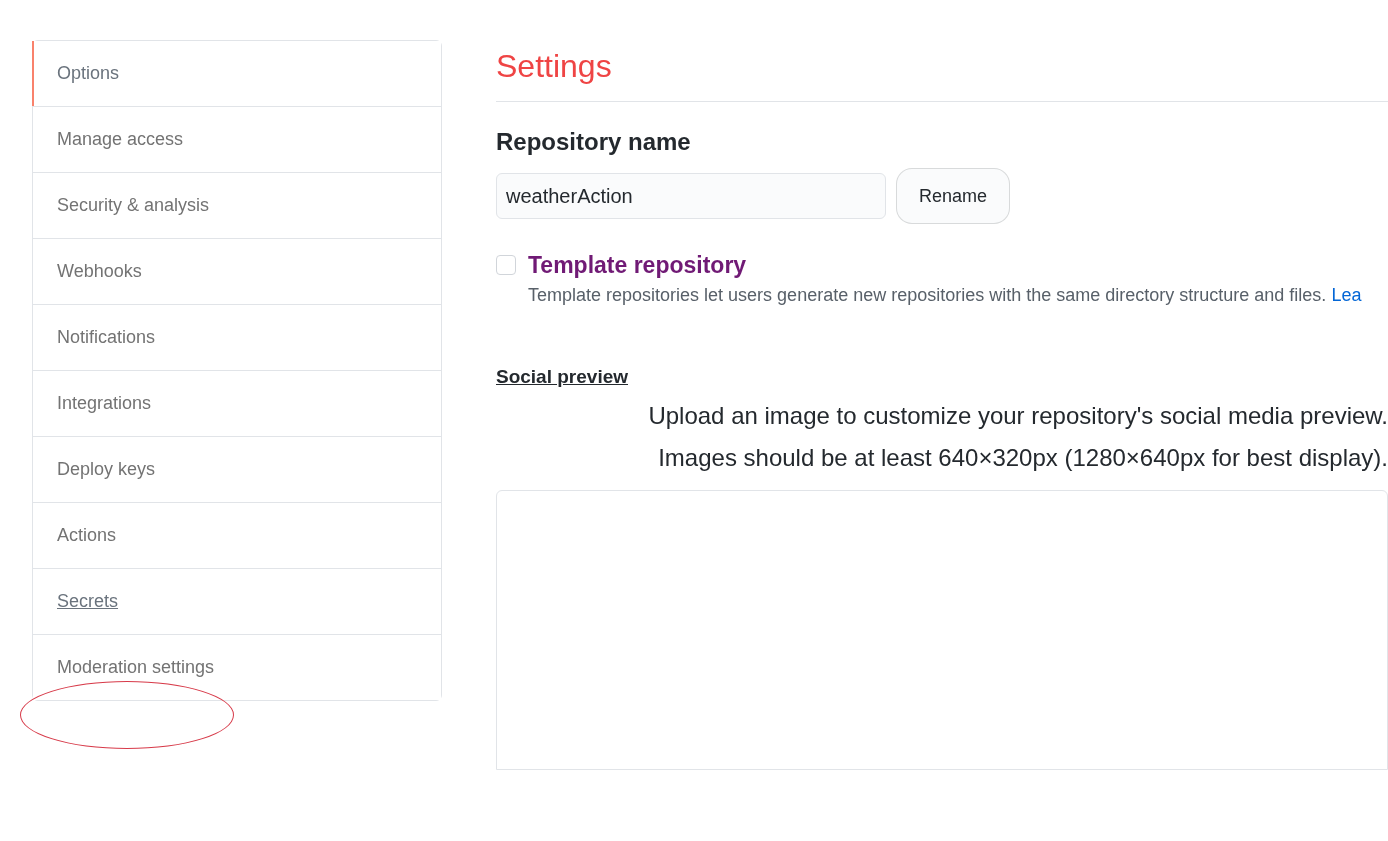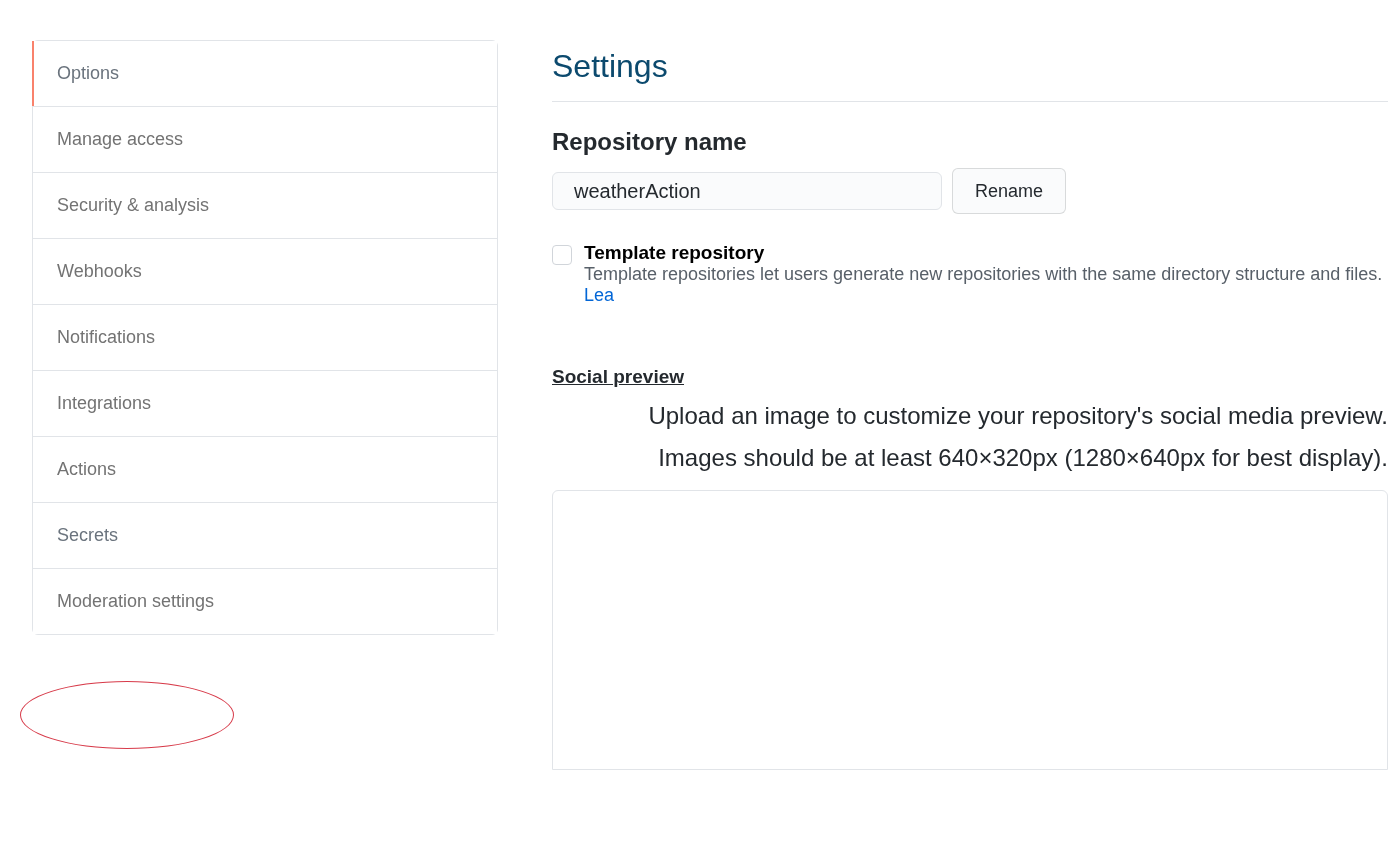--- a/index.html
+++ b/index.html
@@ -12,21 +12,21 @@
     font-size: 14px;
     color: #24292e;
     background: #ffffff;
     display: flex;
     padding: 40px 0 0 32px;
     width: 1388px;
     height: 841px;
     overflow: hidden;
   }
   .sidebar {
-    width: 466px;
+    width: 410px;
     flex-shrink: 0;
     border: 1px solid #e1e4e8;
     border-radius: 6px;
     background: #fff;
     position: relative;
   }
   .sidebar-item {
     padding: 22px 24px;
     font-size: 18px;
     color: #737373;
@@ -45,65 +45,66 @@
     content: "";
     position: absolute;
     left: -1px;
     top: 0;
     bottom: 0;
     width: 2px;
     background: #f9826c;
   }
   .sidebar-item.faded {
     color: #6a737d;
+    text-decoration: underline;
   }
   .main {
     flex: 1;
     padding-left: 54px;
     padding-top: 8px;
   }
   .page-title {
     font-size: 32px;
     font-weight: 400;
-    color: #0c4a6e;
+    color: #ef4444;
     padding-bottom: 16px;
     border-bottom: 1px solid #e1e4e8;
     margin-bottom: 26px;
   }
   .field-label {
     font-size: 24px;
     font-weight: 600;
     color: #24292e;
     margin-bottom: 12px;
   }
   .field-row {
     display: flex;
     gap: 10px;
     align-items: center;
     margin-bottom: 28px;
   }
   .text-input {
-    height: 38px;
-    padding: 0 21px;
+    height: 46px;
+    padding: 0 9px;
     font-size: 20px;
     color: #24292e;
     background: #fafbfc;
     border: 1px solid #e1e4e8;
     border-radius: 6px;
     width: 390px;
   }
   .btn {
-    height: 46px;
+    height: 56px;
     padding: 10px 22px;
     font-size: 18px;
     font-weight: 500;
     color: #24292e;
     background: #fafbfc;
     border: 1px solid rgba(27,31,35,0.15);
-    border-radius: 6px;
+    border-radius: 16px;
     cursor: pointer;
   }
   .checkbox-row {
     display: flex;
     align-items: flex-start;
     gap: 12px;
     margin-bottom: 60px;
   }
   .checkbox {
     width: 20px;
@@ -112,23 +113,24 @@
     border-radius: 4px;
     background: #fff;
     margin-top: 3px;
     cursor: pointer;
     flex-shrink: 0;
   }
   .checkbox-content {
     flex: 1;
   }
   .checkbox-title {
-    font-size: 19px;
+    font-size: 23px;
     font-weight: 600;
-    color: #000000;
+    color: #701a75;
+    margin-bottom: 6px;
   }
   .checkbox-desc {
     font-size: 18px;
     color: #586069;
   }
   .section-title {
     font-size: 19px;
     font-weight: 600;
     color: #24292e;
     margin-bottom: 14px;
@@ -177,20 +179,23 @@
       <span>Security &amp; analysis</span>
     </div>
     <div class="sidebar-item">
       <span>Webhooks</span>
     </div>
     <div class="sidebar-item">
       <span>Notifications</span>
     </div>
     <div class="sidebar-item">
       <span>Integrations</span>
+    </div>
+    <div class="sidebar-item">
+      <span>Deploy keys</span>
     </div>
     <div class="sidebar-item">
       <span>Actions</span>
     </div>
     <div class="sidebar-item faded">
       <span>Secrets</span>
     </div>
     <div class="sidebar-item">
       <span>Moderation settings</span>
     </div>

